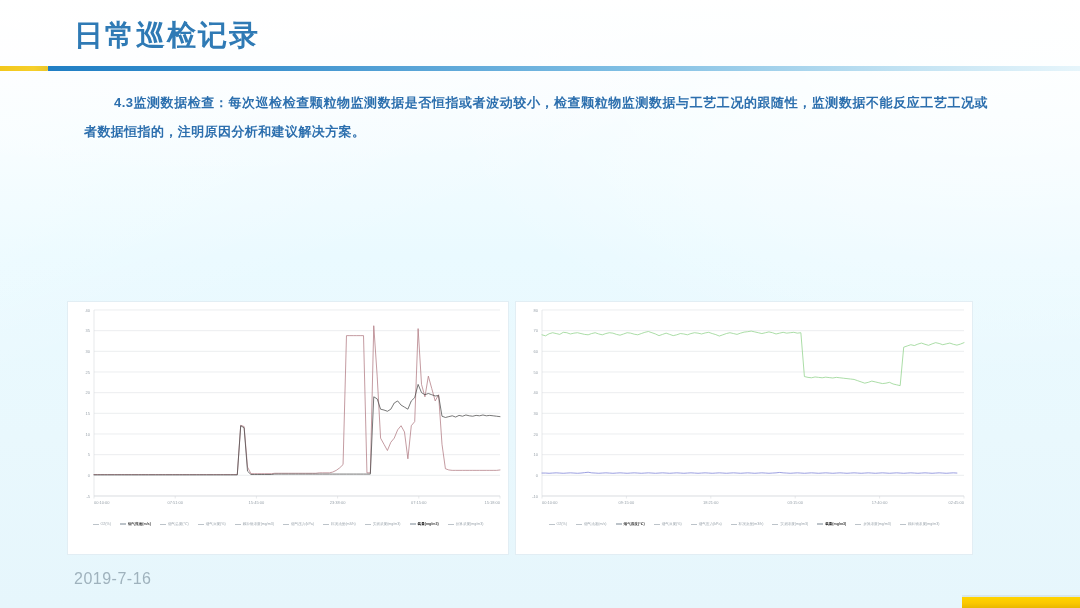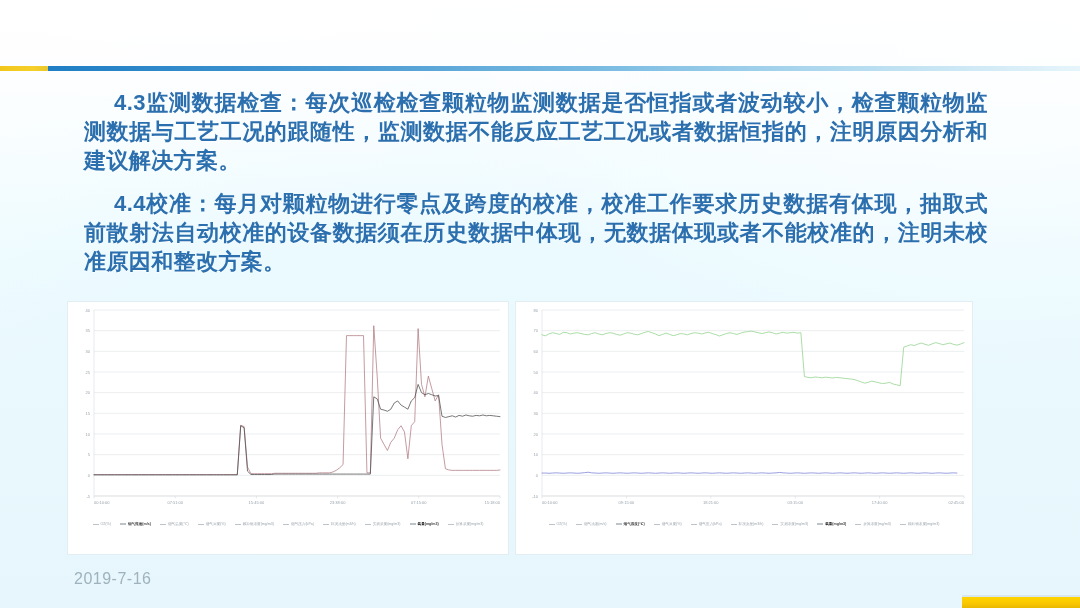--- a/index.html
+++ b/index.html
@@ -46,21 +46,21 @@
     position:absolute;left:48px;top:0;width:1032px;height:5px;
     background:linear-gradient(90deg,#1f7ec4 0%,#3f93cf 22%,#7dbde3 55%,#bfe1f2 82%,#e6f5fb 100%);
   }
 
   
   .body-copy{position:absolute;left:0;top:88px;width:1080px;}
   .para{
     margin:0 0 14px 0;
     padding:0 92px 0 84px;
     color:#2c6fae;
-    font-size:22px;
+    font-size:13px;
     line-height:29px;
     font-weight:700;
     letter-spacing:.4px;
     text-indent:30px;
     text-align:justify;
     text-shadow:0 1px 0 rgba(255,255,255,.65);
   }
 
   
   .charts{position:absolute;left:0;top:302px;width:1080px;height:258px;}
@@ -107,29 +107,29 @@
     background:rgba(0,0,0,.06);
   }
 </style>
 </head>
 <body>
 
 <div class="slide">
   <div class="bg-wash"></div>
 
   <div class="header">
+    <div class="title">日常巡检记录</div>
     <div class="divider">
       <div class="seg-yellow"></div>
       <div class="seg-blue"></div>
     </div>
   </div>
 
   <div class="body-copy">
     <p class="para">4.3监测数据检查：每次巡检检查颗粒物监测数据是否恒指或者波动较小，检查颗粒物监测数据与工艺工况的跟随性，监测数据不能反应工艺工况或者数据恒指的，注明原因分析和建议解决方案。</p>
-    <p class="para">4.4校准：每月对颗粒物进行零点及跨度的校准，校准工作要求历史数据有体现，抽取式前散射法自动校准的设备数据须在历史数据中体现，无数据体现或者不能校准的，注明未校准原因和整改方案。</p>
   </div>
 
   <div class="charts">
     <div class="chart-card left">
       <svg class="chart-svg" id="svg-left" viewBox="0 0 440 214" preserveAspectRatio="none">
           <line x1="26" y1="8" x2="432" y2="8" stroke="#dfe3e6" stroke-width="0.6"></line>
           <text x="22" y="9.8" text-anchor="end" font-size="4" fill="#9aa3ab" font-family="&quot;Liberation Sans&quot;, sans-serif">40</text>
           <line x1="26" y1="28.666666666666686" x2="432" y2="28.666666666666686" stroke="#dfe3e6" stroke-width="0.6"></line>
           <text x="22" y="30.466666666666686" text-anchor="end" font-size="4" fill="#9aa3ab" font-family="&quot;Liberation Sans&quot;, sans-serif">35</text>
           <line x1="26" y1="49.33333333333334" x2="432" y2="49.33333333333334" stroke="#dfe3e6" stroke-width="0.6"></line>

